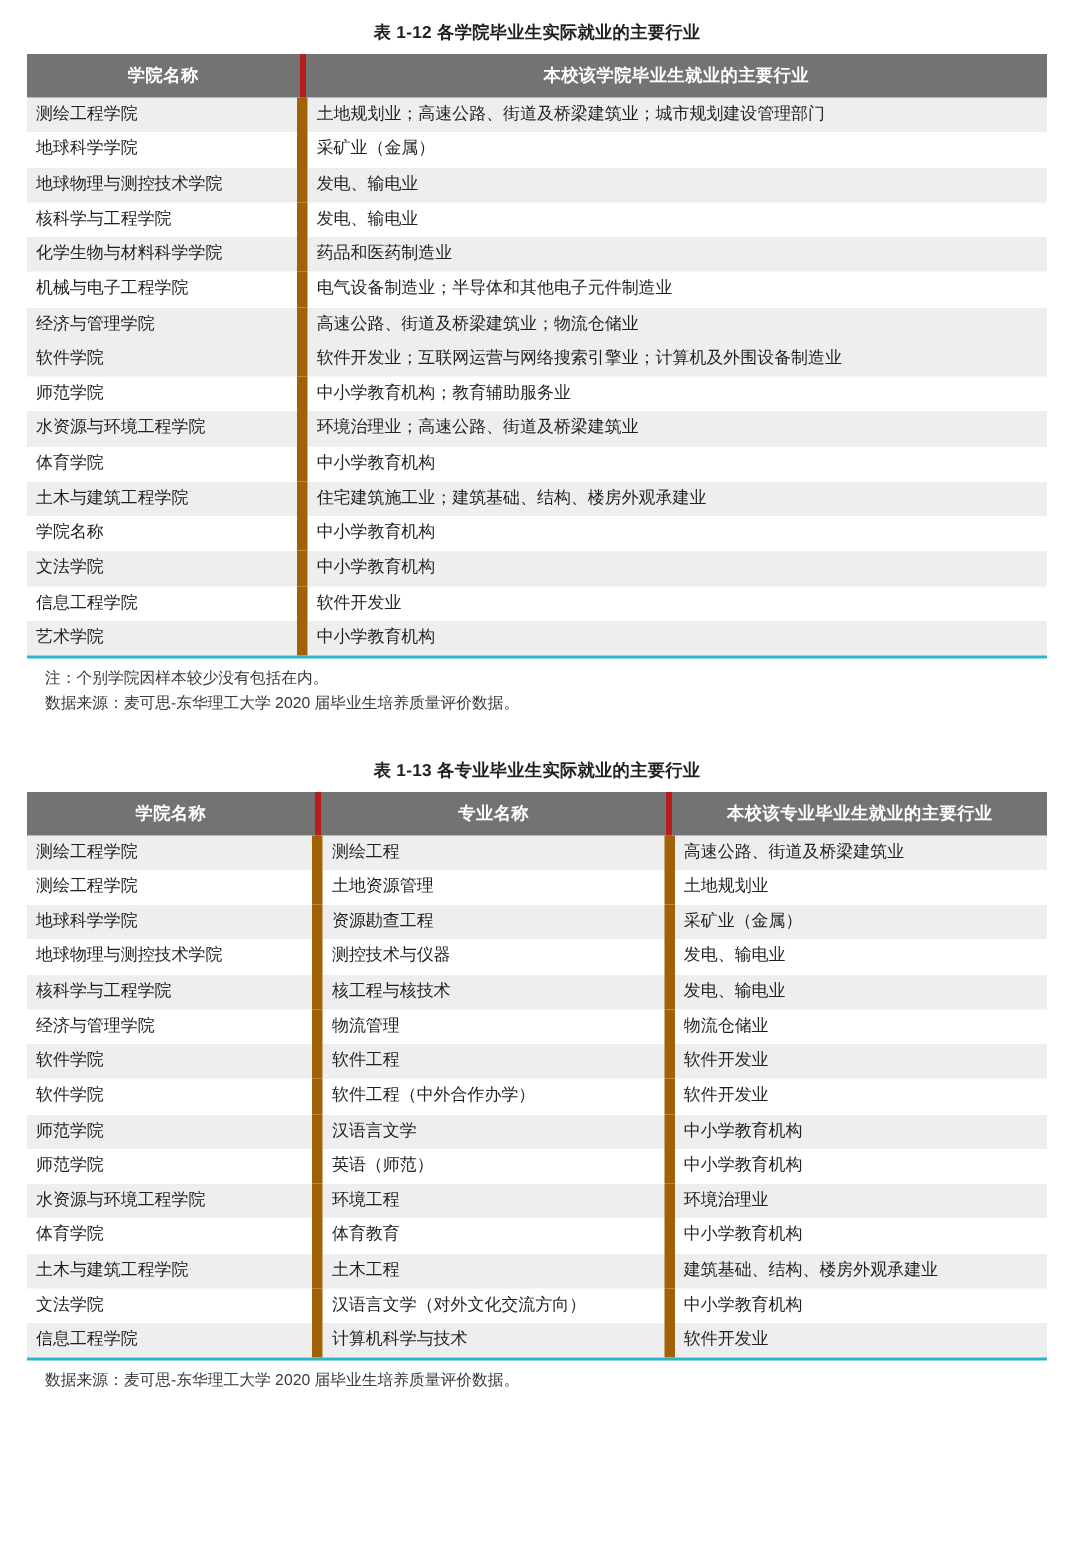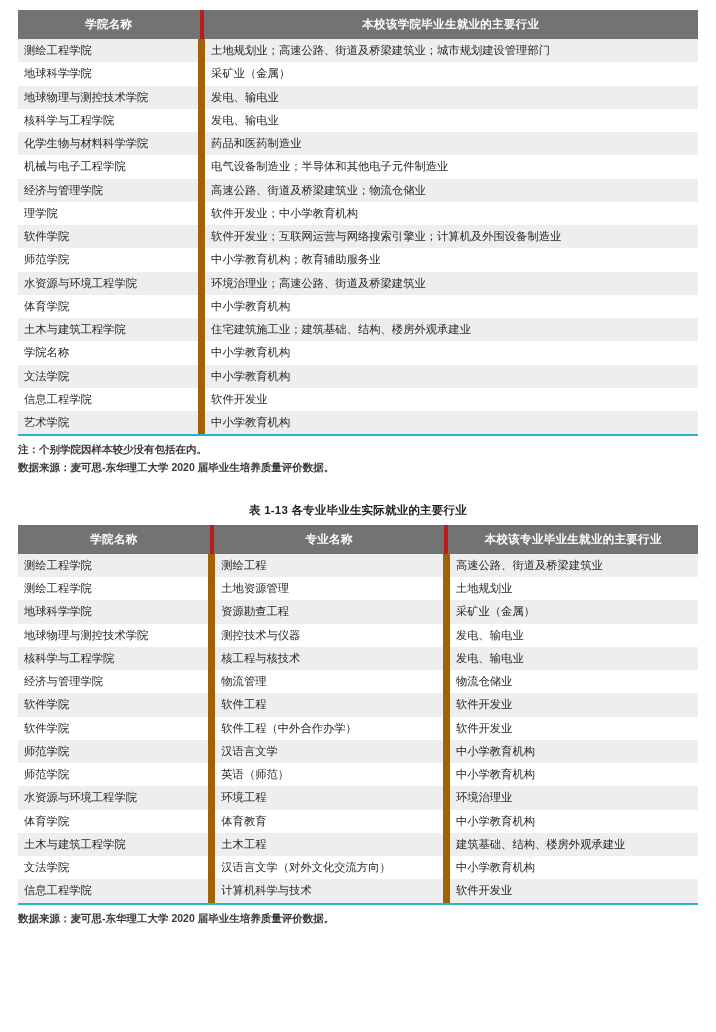--- a/index.html
+++ b/index.html
@@ -72,40 +72,40 @@
     background: #2bb3c8;
     width: 100%;
   }
   .notes {
     margin-top: 5px;
     font-size: 10.5px;
     color: #3a3a3a;
     line-height: 1.55;
   }
   .notes div {
-    margin: 0 0 1px 0;
-    font-weight: bold;
+    margin: 0 0 1px 12px;
   }
   .spacer {
     height: 18px;
   }
   
   .t1 col.c1 { width: 27%; }
   .t1 col.c2 { width: 73%; }
   
   .t2 col.c1 { width: 28.5%; }
   .t2 col.c2 { width: 34.5%; }
   .t2 col.c3 { width: 37%; }
 </style>
 </head>
 <body>
 
 <div class="page">
 
   <div class="table-block">
+    <div class="table-caption">表 1-12 各学院毕业生实际就业的主要行业</div>
     <table class="data t1">
       <colgroup>
           <col class="c1">
           <col class="c2">
         </colgroup>
       <thead>
         <tr>
           <th>学院名称</th>
           <th class="sep">本校该学院毕业生就业的主要行业</th>
         </tr>
@@ -131,24 +131,20 @@
             <td>化学生物与材料科学学院</td>
             <td class="col-sep">药品和医药制造业</td>
           </tr>
           <tr class="even">
             <td>机械与电子工程学院</td>
             <td class="col-sep">电气设备制造业；半导体和其他电子元件制造业</td>
           </tr>
           <tr class="odd">
             <td>经济与管理学院</td>
             <td class="col-sep">高速公路、街道及桥梁建筑业；物流仓储业</td>
-          </tr>
-          <tr class="even">
-            <td>理学院</td>
-            <td class="col-sep">软件开发业；中小学教育机构</td>
           </tr>
           <tr class="odd">
             <td>软件学院</td>
             <td class="col-sep">软件开发业；互联网运营与网络搜索引擎业；计算机及外围设备制造业</td>
           </tr>
           <tr class="even">
             <td>师范学院</td>
             <td class="col-sep">中小学教育机构；教育辅助服务业</td>
           </tr>
           <tr class="odd">

